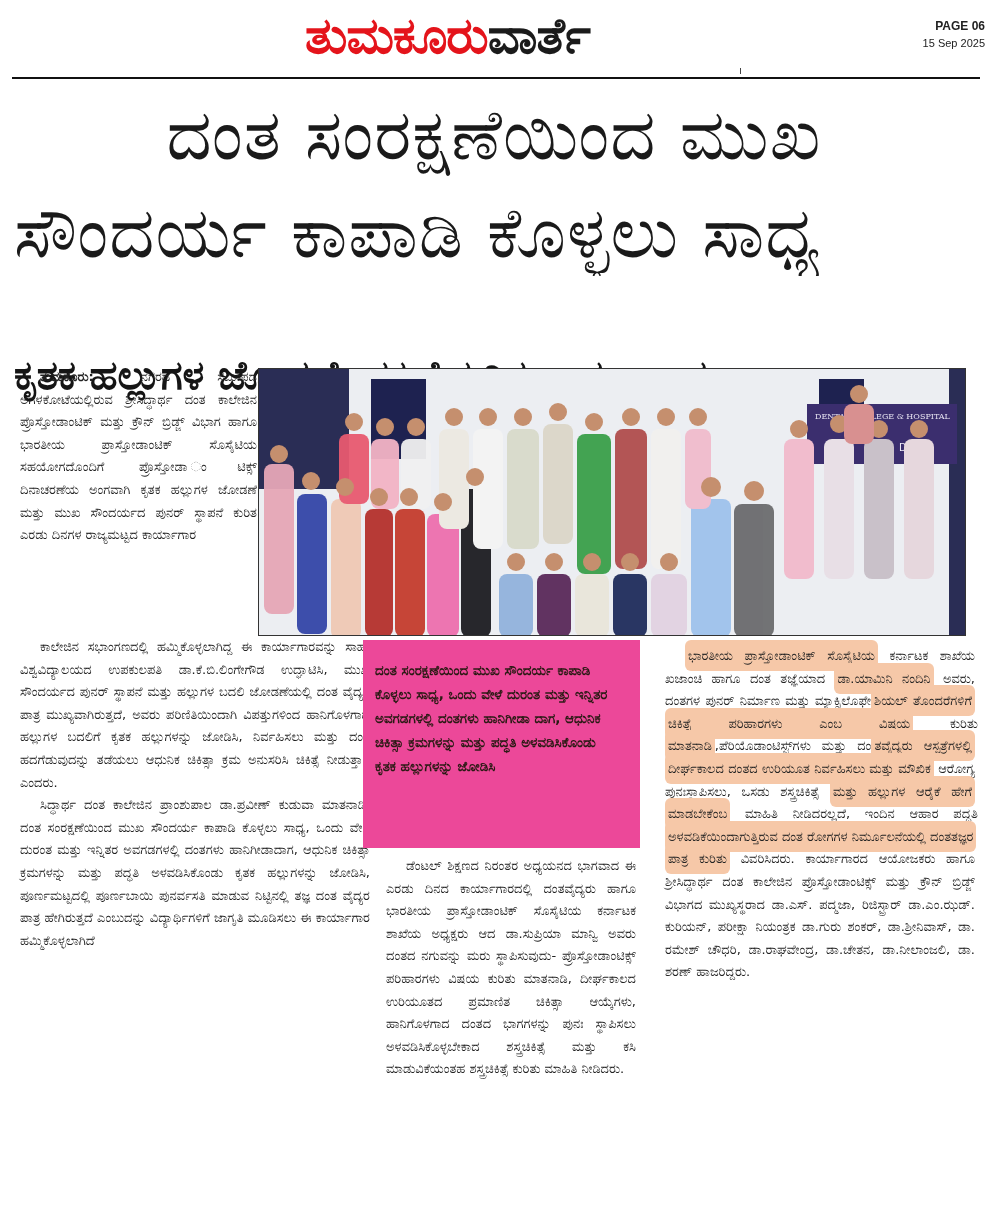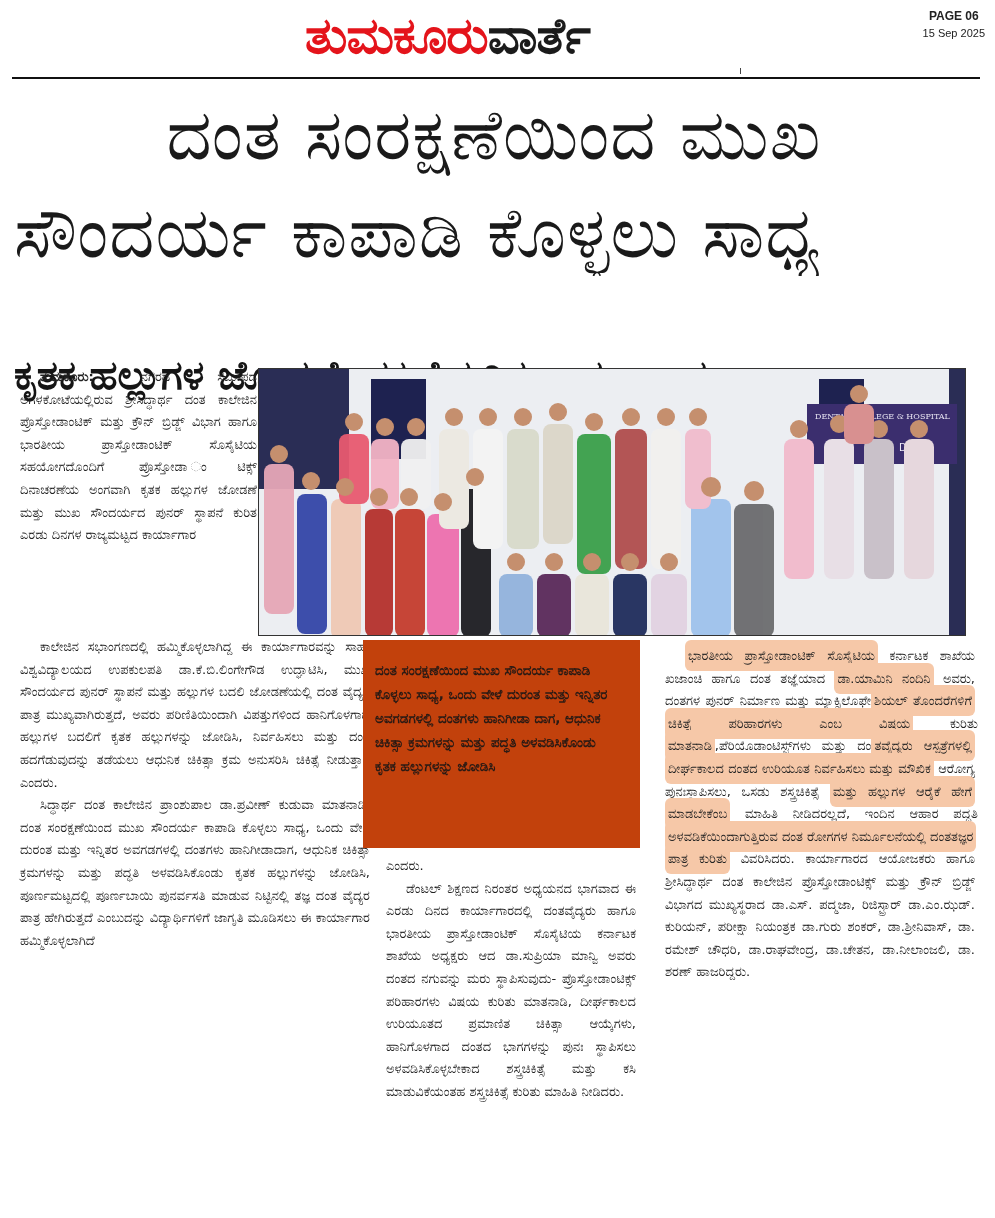--- a/index.html
+++ b/index.html
@@ -3,21 +3,21 @@
 <meta charset="utf-8">
 <style>
   * { box-sizing: border-box; margin: 0; padding: 0; }
   html, body { width: 995px; height: 1218px; background: #ffffff; overflow: hidden; }
   body { position: relative; font-family: "DejaVu Sans", sans-serif; color: #1a1a1a; }
 
   .masthead { position: absolute; left: 0; top: 0; width: 995px; height: 80px; }
   .masthead-title { position: absolute; left: 305px; top: 4px; font-family: "DejaVu Sans", sans-serif; font-weight: bold; font-size: 50px; line-height: 64px; letter-spacing: -1px; white-space: nowrap; }
   .masthead-red { color: #e4141b; }
   .masthead-black { color: #1b1b1b; margin-top: 16px; }
-  .page-meta { position: absolute; right: 10px; top: 8px; text-align: center; font-family: "Liberation Sans", sans-serif; color: #222; }
+  .page-meta { position: absolute; right: 10px; top: 18px; text-align: right; font-family: "Liberation Sans", sans-serif; color: #222; }
   .page-no { font-size: 12px; font-weight: bold; line-height: 16px; }
   .page-date { font-size: 11px; line-height: 18px; }
   .rule { position: absolute; left: 12px; top: 77px; width: 968px; height: 2px; background: #111; }
   .tick { position: absolute; left: 740px; top: 68px; width: 1px; height: 6px; background: #444; }
 
   .headline { position: absolute; left: 14px; width: 960px; font-family: "DejaVu Sans", sans-serif; color: #1a1a1a; white-space: nowrap; overflow: hidden; }
   .hl1 { top: 92px; font-size: 70px; line-height: 86px; font-weight: normal; letter-spacing: 1px; text-align: center; }
   .hl2 { top: 190px; font-size: 70px; line-height: 86px; font-weight: normal; letter-spacing: 1px; }
   .subhead { position: absolute; left: 14px; top: 300px; width: 960px; font-size: 40px; line-height: 54px; font-weight: bold; white-space: nowrap; overflow: hidden; color: #151515; margin-top: 48px; }
 
@@ -26,21 +26,21 @@
   .col p.noindent { text-indent: 0; }
   .col-1a { left: 20px; top: 366px; width: 237px; }
   .col-1b { left: 20px; top: 636px; width: 350px; }
   .col-2 { left: 386px; top: 855px; width: 250px; }
   .col-3 { left: 665px; top: 645px; width: 310px; }
   .dateline { font-weight: bold; }
 
   .photo { position: absolute; left: 258px; top: 368px; width: 708px; height: 268px; overflow: hidden; background: #eef0f4; border: 1px solid #333; }
   .photo svg { display: block; }
 
-  .pullquote { position: absolute; left: 363px; top: 640px; width: 277px; height: 208px; background: #c2410c; padding: 18px 28px 10px 12px; }
+  .pullquote { position: absolute; left: 363px; top: 640px; width: 277px; height: 208px; background: #ec4899; padding: 18px 28px 10px 12px; }
   .pullquote-text { font-family: "DejaVu Sans", sans-serif; font-weight: bold; font-size: 13.5px; line-height: 24px; color: #2a1a14; }
 
   .hl { background: #f6c8a8; border-radius: 6px; padding: 8px 3px; box-decoration-break: clone; -webkit-box-decoration-break: clone; }
 </style>
 </head>
 <body>
 
 <div class="masthead">
   <div class="masthead-title">
     <span class="masthead-red">ತುಮಕೂರು</span><span class="masthead-black">ವಾರ್ತೆ</span>
@@ -141,19 +141,18 @@
 <div class="col col-1b">
   <p>ಕಾಲೇಜಿನ ಸಭಾಂಗಣದಲ್ಲಿ ಹಮ್ಮಿಕೊಳ್ಳಲಾಗಿದ್ದ ಈ ಕಾರ್ಯಾಗಾರವನ್ನು ಸಾಹೇ ವಿಶ್ವವಿದ್ಯಾಲಯದ ಉಪಕುಲಪತಿ ಡಾ.ಕೆ.ಬಿ.ಲಿಂಗೇಗೌಡ ಉದ್ಘಾಟಿಸಿ, ಮುಖ ಸೌಂದರ್ಯದ ಪುನರ್ ಸ್ಥಾಪನೆ ಮತ್ತು ಹಲ್ಲುಗಳ ಬದಲಿ ಜೋಡಣೆಯಲ್ಲಿ ದಂತ ವೈದ್ಯರ ಪಾತ್ರ ಮುಖ್ಯವಾಗಿರುತ್ತದೆ, ಅವರು ಪರಿಣಿತಿಯಿಂದಾಗಿ ವಿಪತ್ತುಗಳಿಂದ ಹಾನಿಗೊಳಗಾದ ಹಲ್ಲುಗಳ ಬದಲಿಗೆ ಕೃತಕ ಹಲ್ಲುಗಳನ್ನು ಜೋಡಿಸಿ, ನಿರ್ವಹಿಸಲು ಮತ್ತು ದಂತ ಹದಗೆಡುವುದನ್ನು ತಡೆಯಲು ಆಧುನಿಕ ಚಿಕಿತ್ಸಾ ಕ್ರಮ ಅನುಸರಿಸಿ ಚಿಕಿತ್ಸೆ ನೀಡುತ್ತಾರೆ ಎಂದರು.</p>
   <p>ಸಿದ್ಧಾರ್ಥ ದಂತ ಕಾಲೇಜಿನ ಪ್ರಾಂಶುಪಾಲ ಡಾ.ಪ್ರವೀಣ್ ಕುಡುವಾ ಮಾತನಾಡಿ, ದಂತ ಸಂರಕ್ಷಣೆಯಿಂದ ಮುಖ ಸೌಂದರ್ಯ ಕಾಪಾಡಿ ಕೊಳ್ಳಲು ಸಾಧ್ಯ, ಒಂದು ವೇಳೆ ದುರಂತ ಮತ್ತು ಇನ್ನಿತರ ಅವಗಡಗಳಲ್ಲಿ ದಂತಗಳು ಹಾನಿಗೀಡಾದಾಗ, ಆಧುನಿಕ ಚಿಕಿತ್ಸಾ ಕ್ರಮಗಳನ್ನು ಮತ್ತು ಪದ್ಧತಿ ಅಳವಡಿಸಿಕೊಂಡು ಕೃತಕ ಹಲ್ಲುಗಳನ್ನು ಜೋಡಿಸಿ, ಪೂರ್ಣಮಟ್ಟದಲ್ಲಿ ಪೂರ್ಣಬಾಯಿ ಪುನರ್ವಸತಿ ಮಾಡುವ ನಿಟ್ಟಿನಲ್ಲಿ ತಜ್ಞ ದಂತ ವೈದ್ಯರ ಪಾತ್ರ ಹೇಗಿರುತ್ತದೆ ಎಂಬುದನ್ನು ವಿದ್ಯಾರ್ಥಿಗಳಿಗೆ ಜಾಗೃತಿ ಮೂಡಿಸಲು ಈ ಕಾರ್ಯಾಗಾರ ಹಮ್ಮಿಕೊಳ್ಳಲಾಗಿದೆ</p>
 </div>
 
 <div class="pullquote">
   <div class="pullquote-text">ದಂತ ಸಂರಕ್ಷಣೆಯಿಂದ ಮುಖ ಸೌಂದರ್ಯ ಕಾಪಾಡಿ ಕೊಳ್ಳಲು ಸಾಧ್ಯ, ಒಂದು ವೇಳೆ ದುರಂತ ಮತ್ತು ಇನ್ನಿತರ ಅವಗಡಗಳಲ್ಲಿ ದಂತಗಳು ಹಾನಿಗೀಡಾ ದಾಗ, ಆಧುನಿಕ ಚಿಕಿತ್ಸಾ ಕ್ರಮಗಳನ್ನು ಮತ್ತು ಪದ್ಧತಿ ಅಳವಡಿಸಿಕೊಂಡು ಕೃತಕ ಹಲ್ಲುಗಳನ್ನು ಜೋಡಿಸಿ</div>
 </div>
 
 <div class="col col-2">
-  <p class="noindent">ಎಂದರು.</p>
   <p>ಡೆಂಟಲ್ ಶಿಕ್ಷಣದ ನಿರಂತರ ಅಧ್ಯಯನದ ಭಾಗವಾದ ಈ ಎರಡು ದಿನದ ಕಾರ್ಯಾಗಾರದಲ್ಲಿ ದಂತವೈದ್ಯರು ಹಾಗೂ ಭಾರತೀಯ ಪ್ರಾಸ್ತೋಡಾಂಟಿಕ್ ಸೊಸೈಟಿಯ ಕರ್ನಾಟಕ ಶಾಖೆಯ ಅಧ್ಯಕ್ಷರು ಆದ ಡಾ.ಸುಪ್ರಿಯಾ ಮಾನ್ವಿ ಅವರು ದಂತದ ನಗುವನ್ನು ಮರು ಸ್ಥಾಪಿಸುವುದು- ಪ್ರೊಸ್ತೋಡಾಂಟಿಕ್ಸ್ ಪರಿಹಾರಗಳು ವಿಷಯ ಕುರಿತು ಮಾತನಾಡಿ, ದೀರ್ಘಕಾಲದ ಉರಿಯೂತದ ಪ್ರಮಾಣಿತ ಚಿಕಿತ್ಸಾ ಆಯ್ಕೆಗಳು, ಹಾನಿಗೊಳಗಾದ ದಂತದ ಭಾಗಗಳನ್ನು ಪುನಃ ಸ್ಥಾಪಿಸಲು ಅಳವಡಿಸಿಕೊಳ್ಳಬೇಕಾದ ಶಸ್ತ್ರಚಿಕಿತ್ಸೆ ಮತ್ತು ಕಸಿ ಮಾಡುವಿಕೆಯಂತಹ ಶಸ್ತ್ರಚಿಕಿತ್ಸೆ ಕುರಿತು ಮಾಹಿತಿ ನೀಡಿದರು.</p>
 </div>
 
 <div class="col col-3">
   <p><span class="hl">ಭಾರತೀಯ ಪ್ರಾಸ್ತೋಡಾಂಟಿಕ್ ಸೊಸೈಟಿಯ</span><span> ಕರ್ನಾಟಕ ಶಾಖೆಯ ಖಜಾಂಚಿ ಹಾಗೂ ದಂತ ತಜ್ಞೆಯಾದ </span><span class="hl">ಡಾ.ಯಾಮಿನಿ ನಂದಿನಿ</span><span> ಅವರು, ದಂತಗಳ ಪುನರ್ ನಿರ್ಮಾಣ ಮತ್ತು ಮ್ಯಾಕ್ಸಿಲೊಫೇ</span><span class="hl">ಶಿಯಲ್ ತೊಂದರೆಗಳಿಗೆ ಚಿಕಿತ್ಸೆ ಪರಿಹಾರಗಳು ಎಂಬ ವಿಷಯ</span><span> ಕುರಿತು </span><span class="hl">ಮಾತನಾಡಿ</span><span>,ಪೆರಿಯೊಡಾಂಟಿಸ್ಟ್‌ಗಳು ಮತ್ತು ದಂ</span><span class="hl">ತವೈದ್ಯರು ಆಸ್ಪತ್ರೆಗಳಲ್ಲಿ ದೀರ್ಘಕಾಲದ ದಂತದ ಉರಿಯೂತ ನಿರ್ವಹಿಸಲು ಮತ್ತು ಮೌಖಿಕ</span><span> ಆರೋಗ್ಯ ಪುನಃಸ್ಥಾಪಿಸಲು, ಒಸಡು ಶಸ್ತ್ರಚಿಕಿತ್ಸೆ </span><span class="hl">ಮತ್ತು ಹಲ್ಲುಗಳ ಆರೈಕೆ ಹೇಗೆ ಮಾಡಬೇಕೆಂಬ</span><span> ಮಾಹಿತಿ ನೀಡಿದರಲ್ಲದೆ, ಇಂದಿನ ಆಹಾರ ಪದ್ಧತಿ </span><span class="hl">ಅಳವಡಿಕೆಯಿಂದಾಗುತ್ತಿರುವ ದಂತ ರೋಗಗಳ ನಿರ್ಮೂಲನೆಯಲ್ಲಿ ದಂತತಜ್ಞರ ಪಾತ್ರ ಕುರಿತು</span><span> ವಿವರಿಸಿದರು. ಕಾರ್ಯಾಗಾರದ ಆಯೋಜಕರು ಹಾಗೂ ಶ್ರೀಸಿದ್ಧಾರ್ಥ ದಂತ ಕಾಲೇಜಿನ ಪ್ರೊಸ್ತೋಡಾಂಟಿಕ್ಸ್ ಮತ್ತು ಕ್ರೌನ್ ಬ್ರಿಡ್ಜ್ ವಿಭಾಗದ ಮುಖ್ಯಸ್ಥರಾದ ಡಾ.ಎಸ್. ಪದ್ಮಜಾ, ರಿಜಿಸ್ಟ್ರಾರ್ ಡಾ.ಎಂ.ಝಡ್. ಕುರಿಯನ್, ಪರೀಕ್ಷಾ ನಿಯಂತ್ರಕ ಡಾ.ಗುರು ಶಂಕರ್, ಡಾ.ಶ್ರೀನಿವಾಸ್, ಡಾ. ರಮೇಶ್ ಚೌಧರಿ, ಡಾ.ರಾಘವೇಂದ್ರ, ಡಾ.ಚೇತನ, ಡಾ.ನೀಲಾಂಜಲಿ, ಡಾ. ಶರಣ್ ಹಾಜರಿದ್ದರು.</span></p>
 </div>
 
 </body></html>

